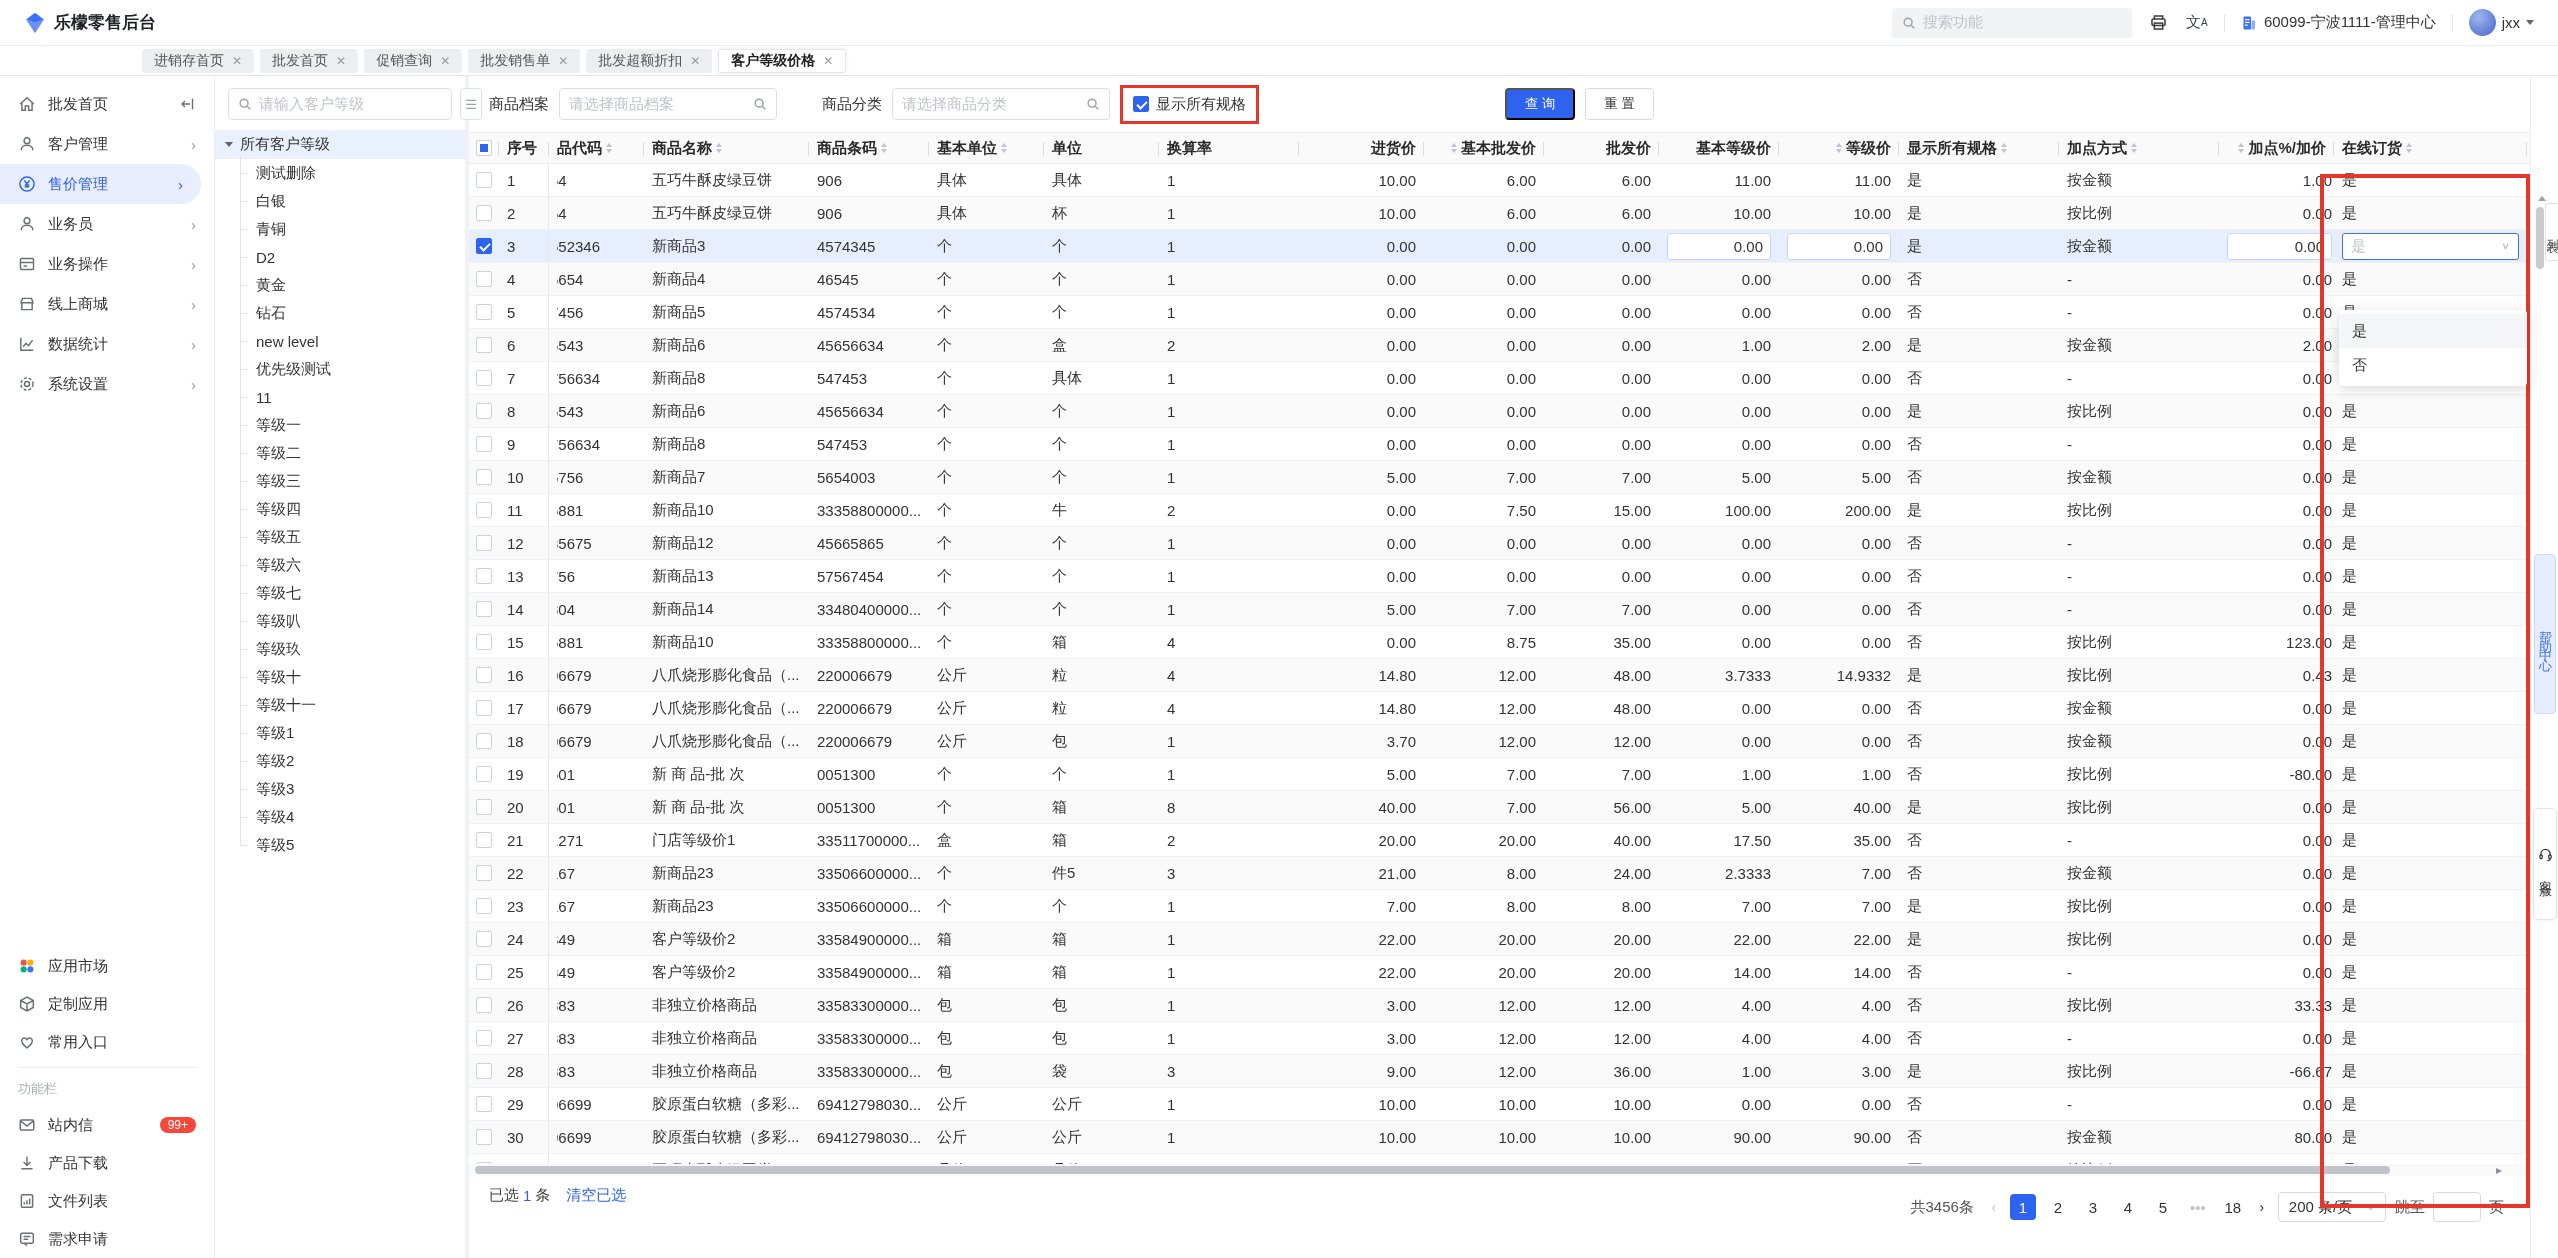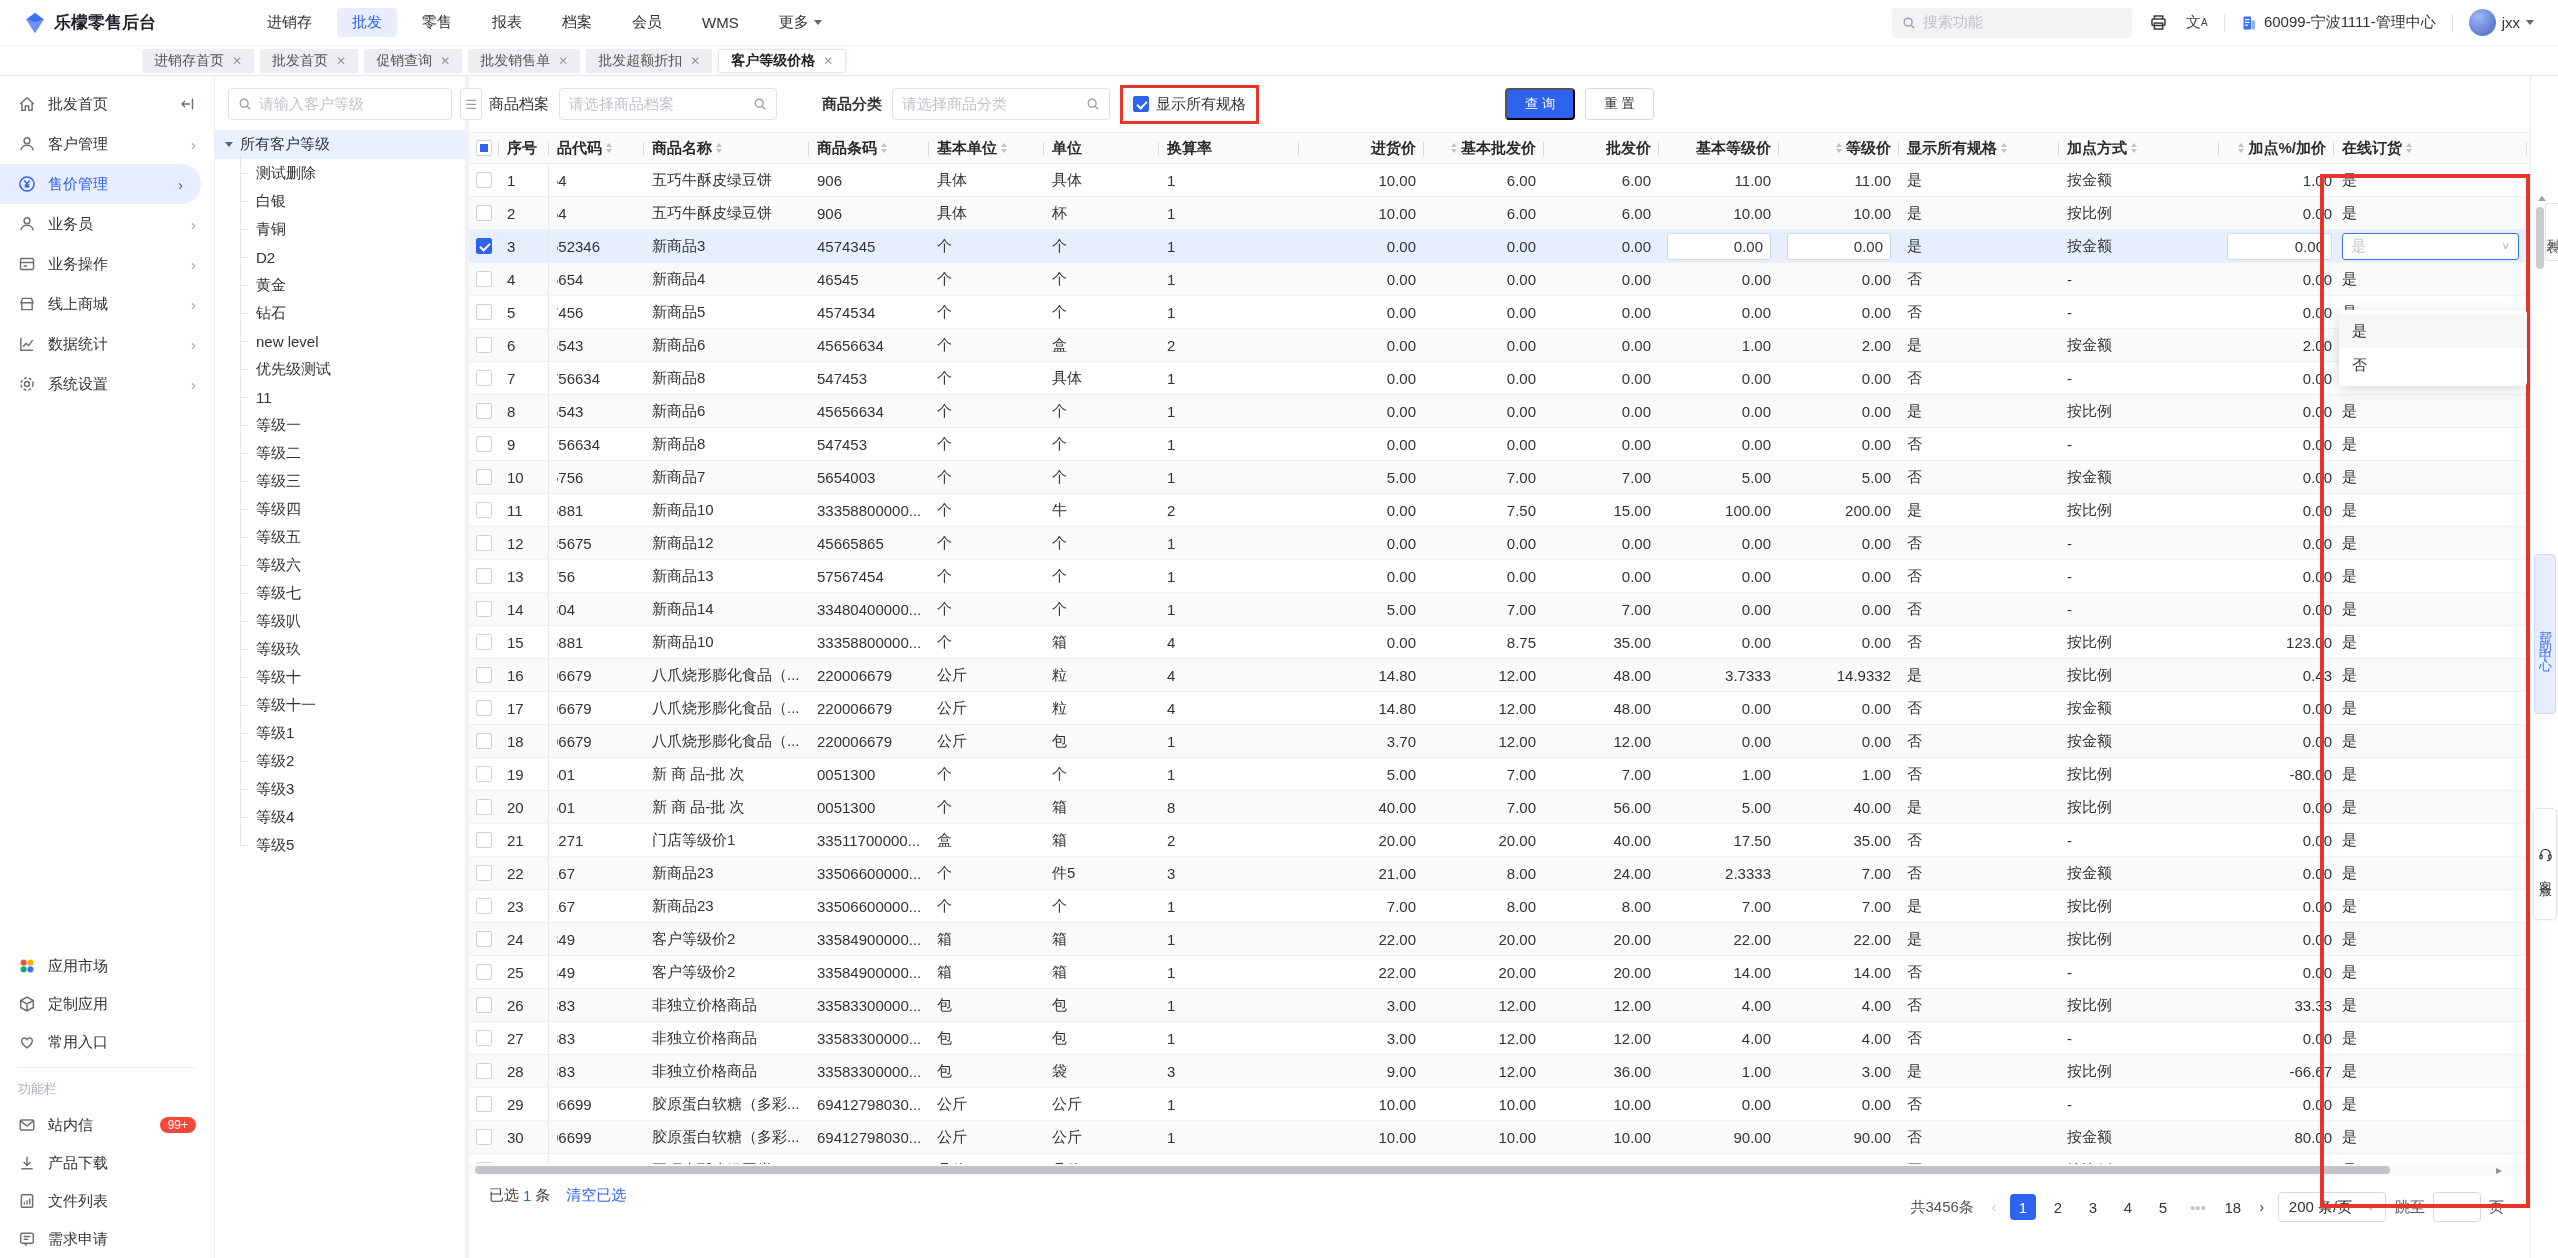--- a/index.html
+++ b/index.html
@@ -63,21 +63,21 @@
   .tree-child::before{content:'';position:absolute;left:-9px;width:8px;height:1px;background:#e3e4e8;}
 
   
   .gap{width:4px;background:#f0f2f5;flex:none;}
   .main{flex:1;background:#fff;display:flex;flex-direction:column;position:relative;min-width:0;}
   .filters{height:56px;display:flex;align-items:center;flex:none;position:relative;}
   .edge-frag{position:absolute;left:-9px;top:12px;width:22px;height:32px;border:1px solid #dcdfe6;border-radius:4px;color:#9aa0a6;display:flex;align-items:center;justify-content:center;font-size:13px;background:#fff;}
   .f-label{margin-left:20px;white-space:nowrap;}
   .f-input{margin-left:10px;width:218px;height:32px;border:1px solid #dcdfe6;border-radius:4px;display:flex;align-items:center;padding:0 9px;color:var(--ph);background:#fff;}
   .f-input .grow{flex:1;white-space:nowrap;overflow:hidden;}
-  .f-label.second{margin-left:45px;font-weight:bold;}
+  .f-label.second{margin-left:45px;}
   .red-wrap{margin-left:10px;border:3px solid var(--red);padding:7px 10px;display:flex;align-items:center;gap:7px;}
   .cb{width:16px;height:16px;border:1px solid #cfd3d9;border-radius:2px;background:#fff;flex:none;position:relative;}
   .cb.checked{background:var(--primary);border-color:var(--primary);}
   .cb.checked::after{content:'';position:absolute;left:5px;top:1.5px;width:4px;height:8px;border:solid #fff;border-width:0 2px 2px 0;transform:rotate(45deg);}
   .cb.ind::after{content:'';position:absolute;left:3px;top:3px;width:8px;height:8px;background:var(--primary);}
   .btn{height:32px;border-radius:4px;display:inline-flex;align-items:center;justify-content:center;padding:0 18px;cursor:pointer;white-space:nowrap;}
   .btn.primary{background:var(--primary);color:#fff;}
   .btn.plain{background:#fff;border:1px solid #d9d9d9;color:#333;}
   .btn-query{margin-left:246px;}
   .btn-reset{margin-left:10px;}
@@ -152,30 +152,20 @@
 <div class="page">
 
   <header class="topbar">
     <div class="logo">
       <svg width="22" height="22" viewBox="0 0 16 16">
           <polygon points="8,0.5 14.5,5.5 8,8 1.5,5.5" fill="#3d71f9"></polygon>
           <polygon points="8,8 14.5,5.5 8,15.5 1.5,5.5" fill="#6c8ff8"></polygon>
         </svg>
       <span class="logo-title">乐檬零售后台</span>
     </div>
-    <nav class="topnav">
-        <span class="nav-item">进销存</span>
-        <span class="nav-item active">批发</span>
-        <span class="nav-item">零售</span>
-        <span class="nav-item">报表</span>
-        <span class="nav-item">档案</span>
-        <span class="nav-item">会员</span>
-        <span class="nav-item">WMS</span>
-        <span class="nav-item nav-more">更多</span>
-      </nav>
     <div class="top-right">
       <div class="top-search">
         <svg width="14" height="14" viewBox="0 0 16 16" fill="none" stroke="#9aa0a6" stroke-width="1.6">
             <circle cx="7" cy="7" r="4.5"></circle>
             <path d="M10.5 10.5 L14 14"></path>
           </svg>
         <span>搜索功能</span>
       </div>
       <span class="icon-btn">
         <svg width="19" height="19" viewBox="0 0 16 16" fill="none" stroke="currentColor" stroke-width="1.3">

